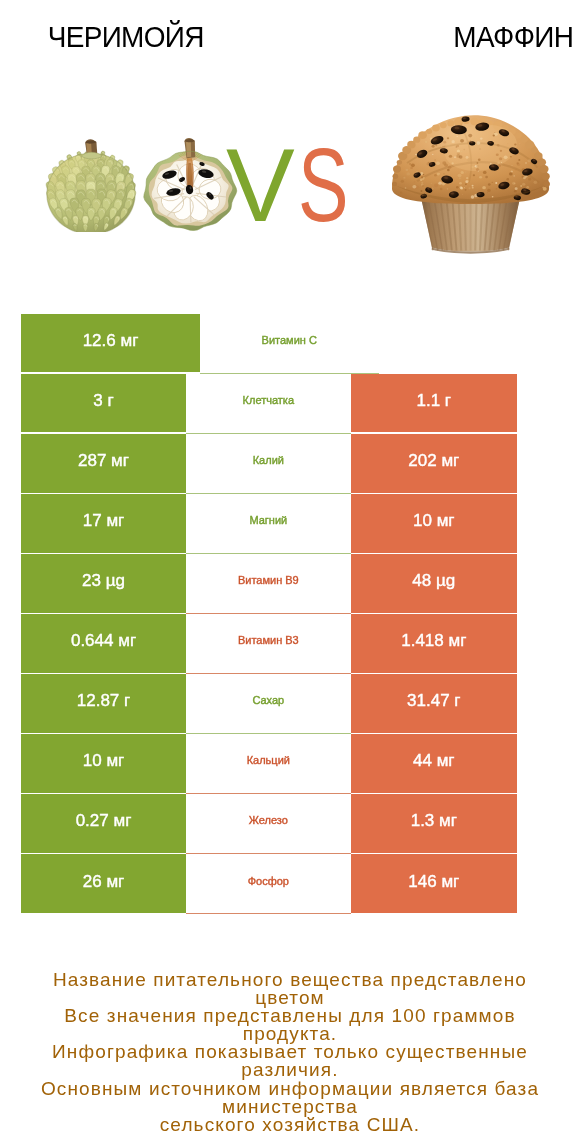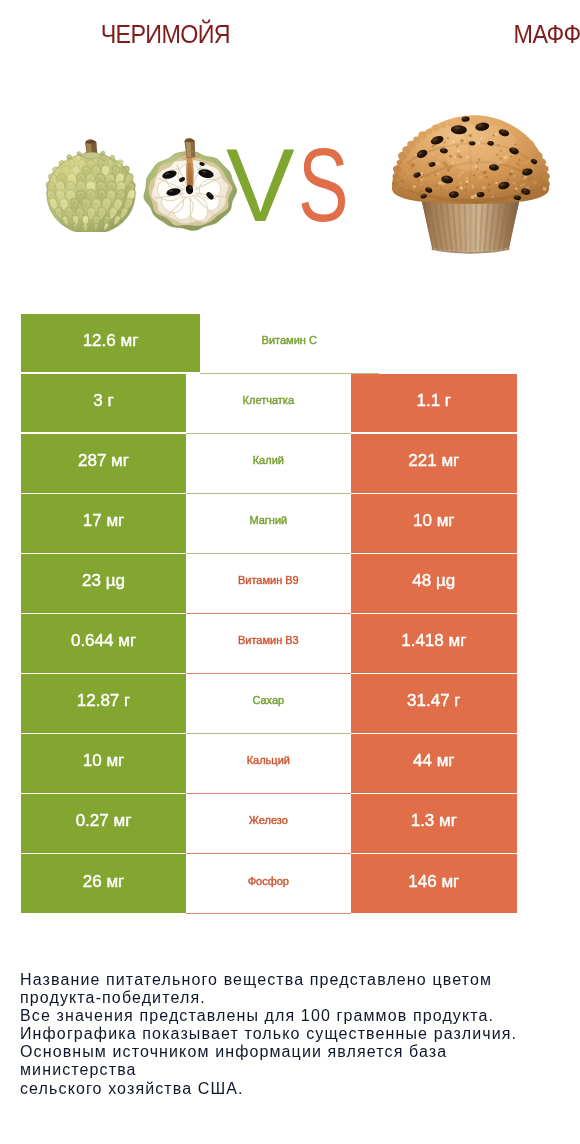--- a/index.html
+++ b/index.html
@@ -2,22 +2,22 @@
 <html><head>
 <meta charset="utf-8">
 <title>Comparison Infographic</title>
 <style>
   html,body{margin:0;padding:0;}
   body{width:580px;height:1144px;background:#ffffff;
        font-family:"Liberation Sans",sans-serif;overflow:hidden;}
   .page{position:relative;width:580px;height:1144px;background:#fff;}
 
   
-  .title{position:absolute;top:20px;font-size:25px;font-weight:400;
-         color:#7f1d1d;white-space:nowrap;letter-spacing:-0.7px;padding-left:39px;}
+  .title{position:absolute;top:20px;font-size:30px;font-weight:400;
+         color:#000000;white-space:nowrap;letter-spacing:-0.7px;}
   .title span{display:inline-block;transform:scaleX(0.932);transform-origin:center;}
   #title-left{left:0;width:252px;text-align:center;}
   #title-right{left:330px;width:248px;text-align:right;}
 
   
   .hero{position:absolute;left:0;top:0;width:580px;height:300px;}
   .hero svg{position:absolute;display:block;}
   #img-whole{left:40.8px;top:136px;width:100px;height:95.9px;}
   #img-cut{left:140px;top:135.3px;width:100px;height:96.6px;}
   #img-muffin{left:387px;top:97.6px;width:167.1px;height:157px;}
@@ -35,22 +35,22 @@
   .c-left{width:179px;color:#fff;font-size:17px;font-weight:400;background:#82A630;-webkit-text-stroke:0.42px #fff;}
   .c-right{width:180.5px;color:#fff;font-size:17px;font-weight:400;background:#E06E48;-webkit-text-stroke:0.42px #fff;}
   .c-mid{width:178.5px;background:#fff;font-size:11px;font-weight:400;
          position:relative;-webkit-text-stroke:0.42px;}
   .c-mid::after{content:"";position:absolute;left:0;right:0;bottom:-1.3px;height:1px;background:currentColor;opacity:.62;}
   .row.w-green .c-mid{color:#77A030;-webkit-text-stroke-color:#77A030;}
   .row.w-orange .c-mid{color:#c2410c;-webkit-text-stroke-color:#D3674A;}
   .row.gap{height:1.6px;}
 
   
-  .footer{position:absolute;left:20px;top:971px;width:540px;
-          font-size:16px;line-height:18.1px;color:#0f172a;letter-spacing:1.12px;}
+  .footer{position:absolute;left:20px;top:971px;width:540px;text-align:center;
+          font-size:19px;line-height:18.1px;color:#a16207;letter-spacing:1.12px;}
   .footer p{margin:0;}
 </style>
 </head>
 <body>
 
 <div class="page">
 
   <div class="title" id="title-left"><span>ЧЕРИМОЙЯ</span></div>
   <div class="title" id="title-right"><span>МАФФИН</span></div>
 
@@ -846,21 +846,21 @@
       <div class="row gap"></div>
       <div class="row w-green">
         <div class="cell c-left">3 г</div>
         <div class="cell c-mid">Клетчатка</div>
         <div class="cell c-right">1.1 г</div>
       </div>
       <div class="row gap"></div>
       <div class="row w-green">
         <div class="cell c-left">287 мг</div>
         <div class="cell c-mid">Калий</div>
-        <div class="cell c-right">221 мг</div>
+        <div class="cell c-right">202 мг</div>
       </div>
       <div class="row gap"></div>
       <div class="row w-green">
         <div class="cell c-left">17 мг</div>
         <div class="cell c-mid">Магний</div>
         <div class="cell c-right">10 мг</div>
       </div>
       <div class="row gap"></div>
       <div class="row w-orange">
         <div class="cell c-left">23 µg</div>
@@ -894,19 +894,18 @@
       <div class="row gap"></div>
       <div class="row w-orange">
         <div class="cell c-left">26 мг</div>
         <div class="cell c-mid">Фосфор</div>
         <div class="cell c-right">146 мг</div>
       </div>
     </div>
 
   <div class="footer" id="footer">
       <p>Название питательного вещества представлено цветом</p>
-      <p>продукта-победителя.</p>
       <p>Все значения представлены для 100 граммов продукта.</p>
       <p>Инфографика показывает только существенные различия.</p>
       <p>Основным источником информации является база министерства</p>
       <p>сельского хозяйства США.</p>
     </div>
 </div>
 
 </body></html>

